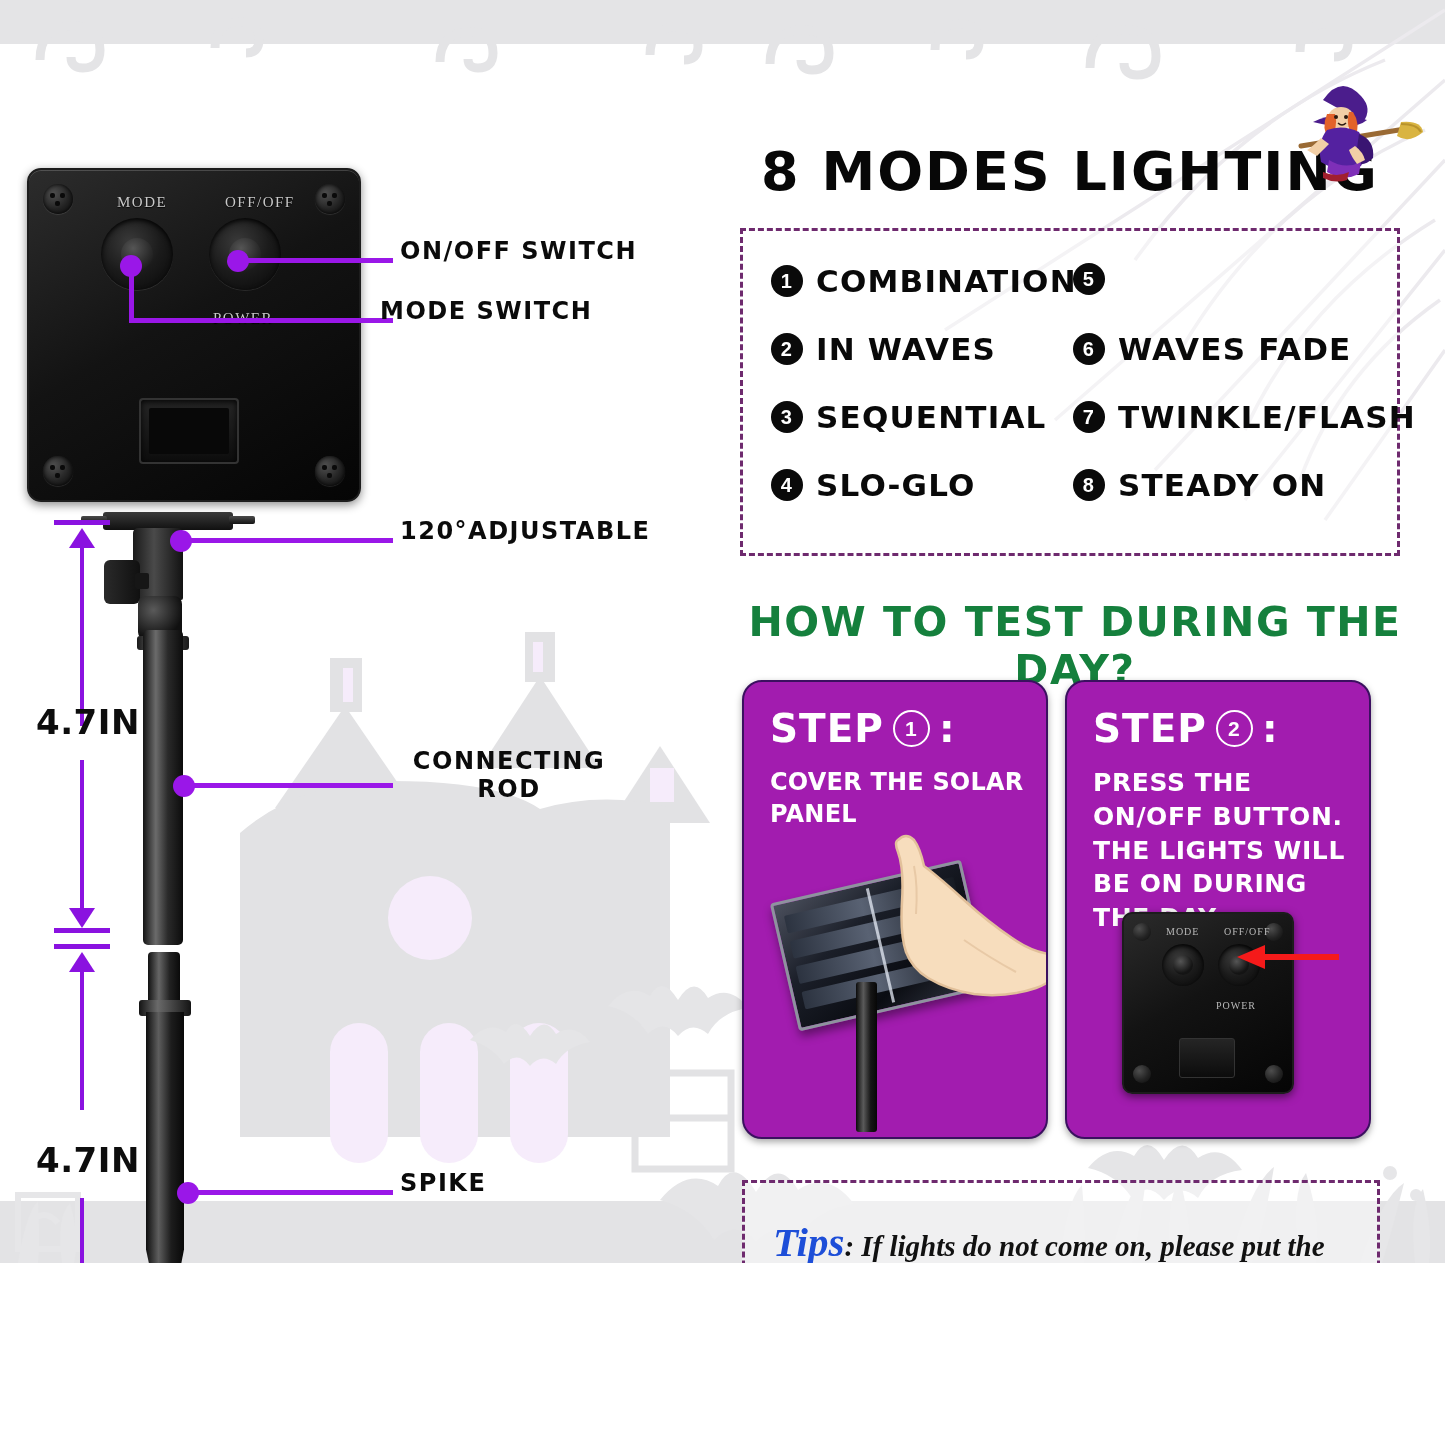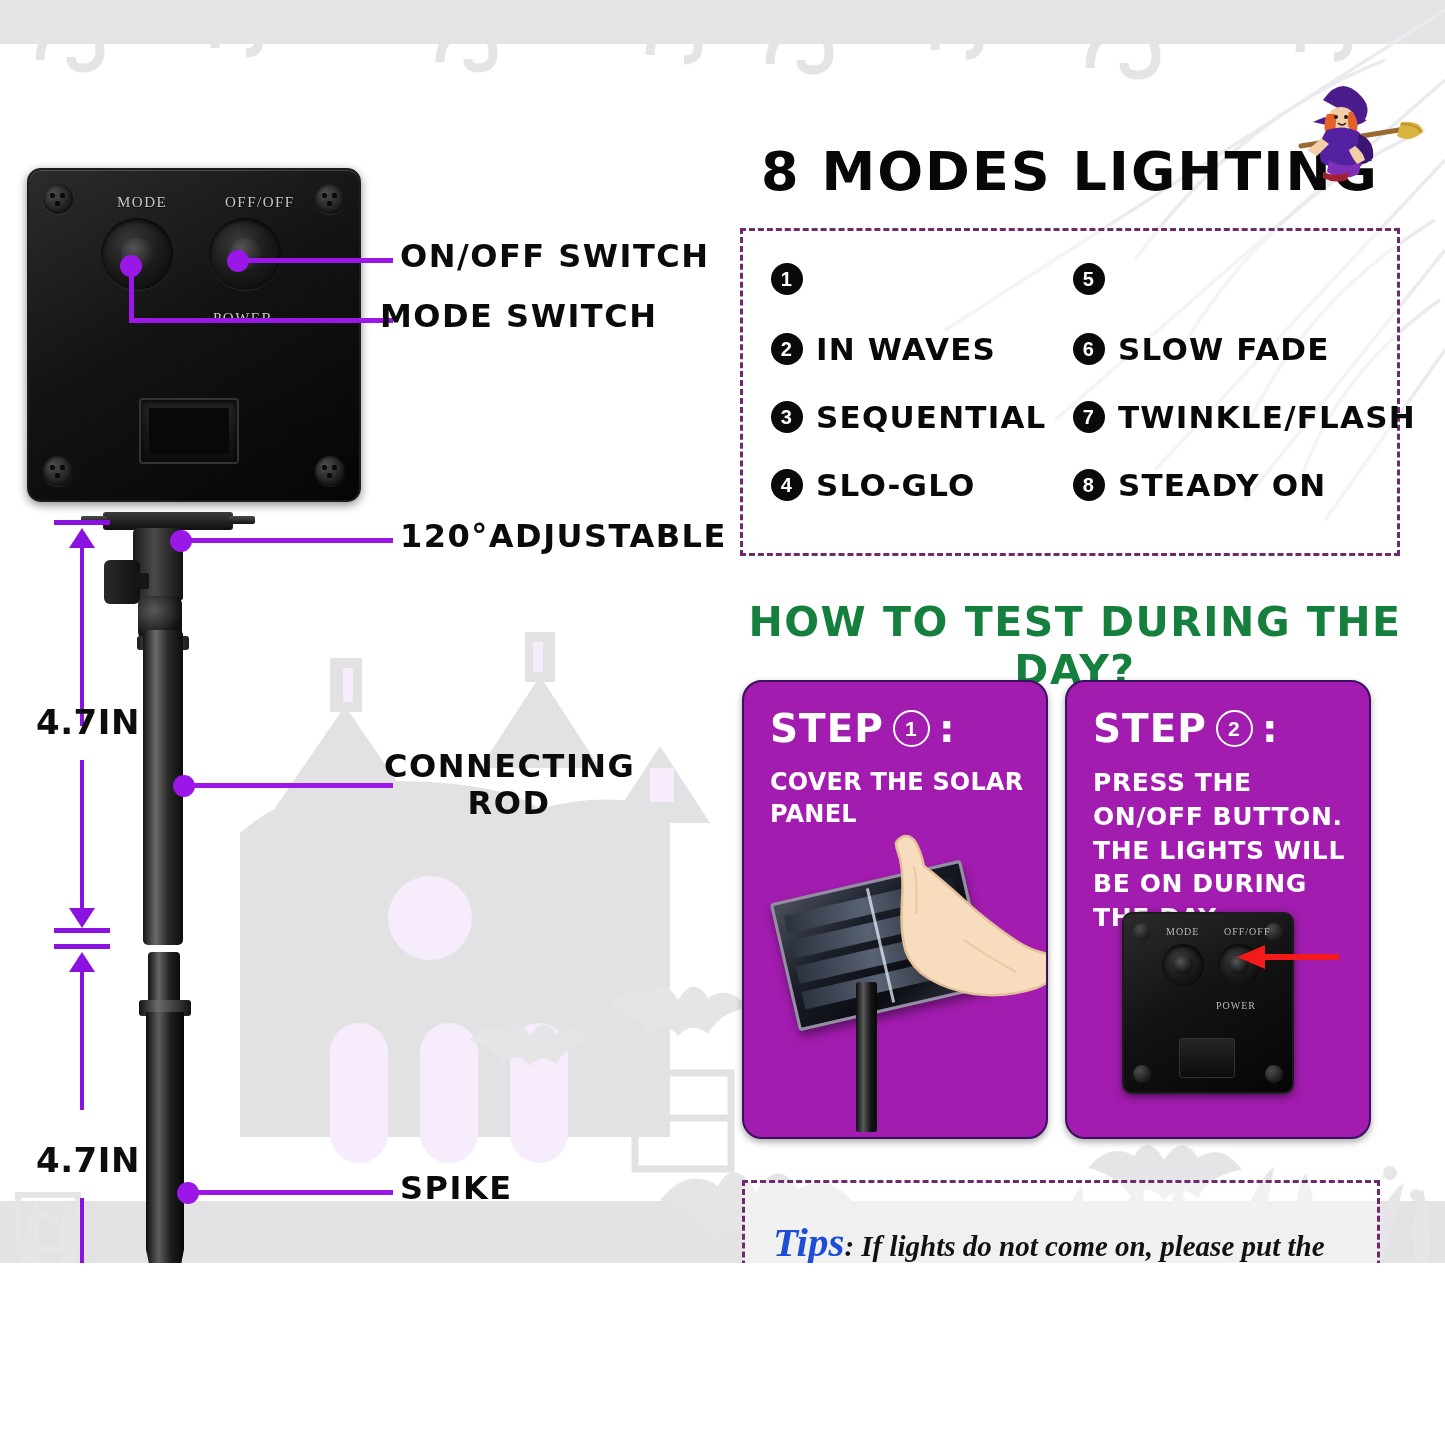--- a/index.html
+++ b/index.html
@@ -147,21 +147,21 @@
     position:absolute;font-family:"DejaVu Sans",sans-serif;font-weight:bold;
     font-size:34px;color:#0d0d0d;letter-spacing:.5px;white-space:nowrap;
   }
 
   
   .co-dot{position:absolute;width:22px;height:22px;border-radius:50%;background:#9A17E8;}
   .co-line{position:absolute;height:5px;background:#9A17E8;}
   .co-vline{position:absolute;width:5px;background:#9A17E8;}
   .co-txt{
     position:absolute;font-family:"DejaVu Sans",sans-serif;font-weight:bold;
-    font-size:32px;color:#0b0b0b;letter-spacing:1.5px;white-space:nowrap;
+    font-size:24px;color:#0b0b0b;letter-spacing:1.5px;white-space:nowrap;
     line-height:1.15;
   }
 
   
   #right{position:absolute;left:730px;top:0;width:715px;height:1445px;}
 
   #modes-title{
     position:absolute;left:0;top:140px;width:680px;text-align:center;
     font-family:"DejaVu Sans",sans-serif;font-weight:bold;
     font-size:54px;color:#070707;letter-spacing:2px;
@@ -474,40 +474,41 @@
       <path d="M76 62 q16 6 14 24 q-10 10 -18 4 z" fill="#3a1572"></path>
       <path d="M46 88 q16 10 32 2 l-2 12 q-16 8 -32 -2 z" fill="#7e2fb8"></path>
       <path d="M38 66 q-10 10 -14 12 l10 6 q8 -8 12 -12 z" fill="#f2cfa6"></path>
       <path d="M72 74 q8 6 10 14 l-8 4 q-6 -8 -8 -14 z" fill="#f2cfa6"></path>
       <path d="M40 100 q14 6 26 0 l-2 8 q-12 4 -24 -2 z" fill="#a11f2e"></path>
     </svg>
 
     <div id="modes-box">
       <div class="mode-row" style="left:28px;top:32px;">
         <span class="num">1</span>
+        <span>COMBINATION</span>
       </div>
       <div class="mode-row" style="left:28px;top:100px;">
         <span class="num">2</span>
         <span>IN WAVES</span>
       </div>
       <div class="mode-row" style="left:28px;top:168px;">
         <span class="num">3</span>
         <span>SEQUENTIAL</span>
       </div>
       <div class="mode-row" style="left:28px;top:236px;">
         <span class="num">4</span>
         <span>SLO-GLO</span>
       </div>
 
       <div class="mode-row" style="left:330px;top:32px;">
         <span class="num">5</span>
       </div>
       <div class="mode-row" style="left:330px;top:100px;">
         <span class="num">6</span>
-        <span>SLOW FADE</span>
+        <span>WAVES FADE</span>
       </div>
       <div class="mode-row" style="left:330px;top:168px;">
         <span class="num">7</span>
         <span>TWINKLE/FLASH</span>
       </div>
       <div class="mode-row" style="left:330px;top:236px;">
         <span class="num">8</span>
         <span>STEADY ON</span>
       </div>
     </div>

